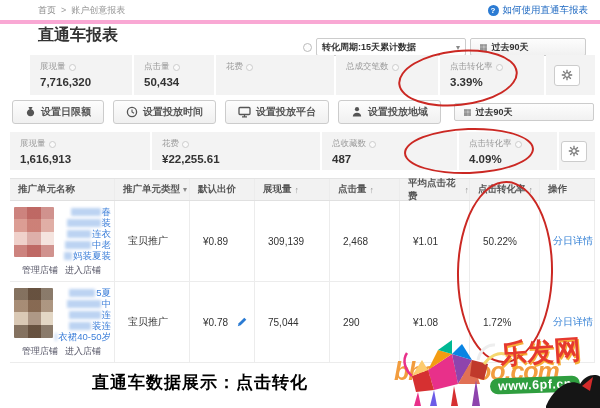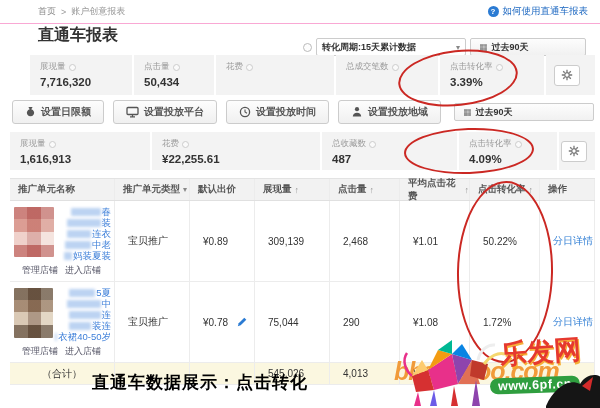--- a/index.html
+++ b/index.html
@@ -2,21 +2,21 @@
 <html><head>
 <meta charset="utf-8">
 <style>
   * { margin:0; padding:0; box-sizing:border-box; }
   body { font-family:"Liberation Sans","DejaVu Sans",sans-serif; background:#888; }
   .screen { position:relative; width:600px; height:408px; background:#fff; overflow:hidden; }
 
   
   .topbar { position:absolute; top:0; left:0; width:600px; height:24px; display:flex;
             justify-content:space-between; align-items:center; padding:0 12px 0 38px;
-            border-bottom:1px solid #f9a8d4; background:#fff; }
+            border-bottom:4px solid #f9a8d4; background:#fff; }
   .crumbs { font-size:9px; color:#999; display:flex; gap:5px; align-items:center; }
   .crumb-home { color:#888; cursor:pointer; }
   .help { display:flex; align-items:center; gap:4px; color:#1a66c0; font-size:9.5px; cursor:pointer; }
   .help-ic { width:11px; height:11px; border-radius:50%; background:#2b7bd3; color:#fff;
              font-size:8px; font-weight:bold; display:inline-flex; align-items:center; justify-content:center; }
 
   .title { position:absolute; top:25px; left:38px; font-size:16px; font-weight:bold; color:#333; }
 
   
   .filterbar { position:absolute; top:38px; left:303px; display:flex; align-items:center; gap:4px; }
@@ -184,32 +184,32 @@
   </div>
 
   <div class="toolbar">
     <div class="tbtn">
       <svg width="11" height="12" viewBox="0 0 11 12">
           <path d="M3.4 1h4.2L6.3 3.2a3.6 3.6 0 1 1-1.6 0z" fill="#555"></path>
         </svg>
       <span>设置日限额</span>
     </div>
     <div class="tbtn">
+      <svg width="12" height="12" viewBox="0 0 12 12">
+          <circle cx="6" cy="6" r="4.6" fill="none" stroke="#555" stroke-width="1.3"></circle>
+          <path d="M6 3.4V6l2 1.2" stroke="#555" stroke-width="1.1" fill="none"></path>
+        </svg>
+      <span>设置投放时间</span>
+    </div>
+    <div class="tbtn">
       <svg width="13" height="12" viewBox="0 0 13 12">
           <rect x="1" y="1.5" width="11" height="7" rx="1" fill="none" stroke="#555" stroke-width="1.3"></rect>
           <path d="M6.5 8.5v2M4 10.8h5" stroke="#555" stroke-width="1.2" fill="none"></path>
         </svg>
       <span>设置投放平台</span>
-    </div>
-    <div class="tbtn">
-      <svg width="12" height="12" viewBox="0 0 12 12">
-          <circle cx="6" cy="6" r="4.6" fill="none" stroke="#555" stroke-width="1.3"></circle>
-          <path d="M6 3.4V6l2 1.2" stroke="#555" stroke-width="1.1" fill="none"></path>
-        </svg>
-      <span>设置投放时间</span>
     </div>
     <div class="tbtn">
       <svg width="12" height="12" viewBox="0 0 12 12">
           <circle cx="6" cy="3.2" r="2.1" fill="#555"></circle>
           <path d="M1.8 10.5c0-2.3 1.8-3.8 4.2-3.8s4.2 1.5 4.2 3.8z" fill="#555"></path>
         </svg>
       <span>设置投放地域</span>
     </div>
     <div class="datebtn">
       <span class="cal-ic">▦</span>
@@ -375,30 +375,20 @@
       </div>
       <div class="c c4 tv">75,044</div>
       <div class="c c5 tv">290</div>
       <div class="c c6 tv">¥1.08</div>
       <div class="c c7 tv">1.72%</div>
       <div class="c c8 tv">
           <span class="alink">分日详情</span>
         </div>
     </div>
 
-    <div class="trow total">
-      <div class="c c1 tv total-label">（合计）</div>
-      <div class="c c2"></div>
-      <div class="c c3"></div>
-      <div class="c c4 tv">545,026</div>
-      <div class="c c5 tv">4,013</div>
-      <div class="c c6 tv">¥1.02</div>
-      <div class="c c7"></div>
-      <div class="c c8"></div>
-    </div>
   </div>
 
   <div class="ellipse e1"></div>
   <div class="ellipse e2"></div>
   <div class="ellipse e3"></div>
 
   <div class="caption">直通车数据展示：点击转化</div>
 
   <div class="wm">
     <div class="bigurl">bbs.taooo.com</div>

